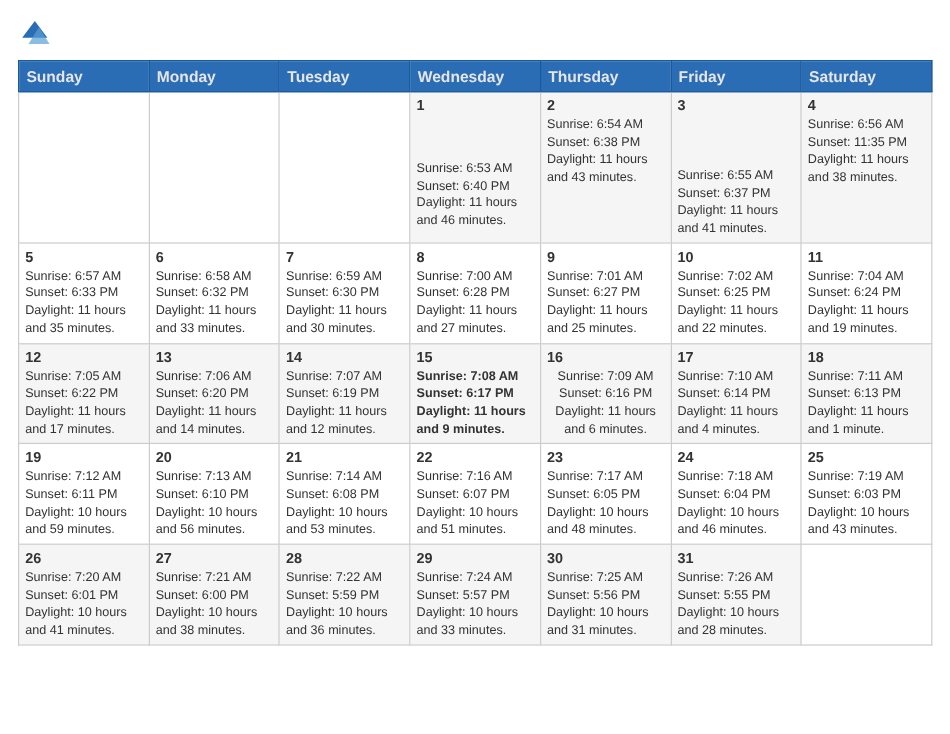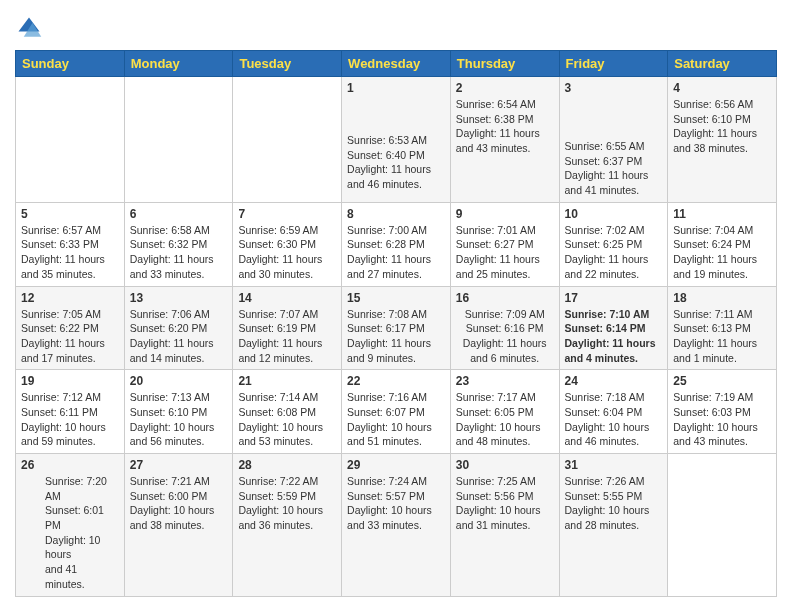--- a/index.html
+++ b/index.html
@@ -59,21 +59,21 @@
       font-size: 15px;
       color: #333;
     }
     .calendar-table {
       width: 100%;
       border-collapse: collapse;
       border: 1px solid #ccc;
     }
     .calendar-table th {
       background-color: #2a6db5;
-      color: #fde047;
+      color: #e5e5e5;
       font-size: 13px;
       font-weight: bold;
       padding: 5px 6px;
       text-align: left;
       border: 1px solid #1a5a9a;
     }
     .calendar-table td {
       vertical-align: top;
       border: 1px solid #ccc;
       padding: 4px 5px;
@@ -158,21 +158,21 @@
           <td>
             <span class="day-number">3</span>
             <div class="day-info" style="white-space: pre-line; margin-top: 44px;">Sunrise: 6:55 AM
 Sunset: 6:37 PM
 Daylight: 11 hours
 and 41 minutes.</div>
           </td>
           <td>
             <span class="day-number">4</span>
             <div class="day-info" style="white-space: pre-line;">Sunrise: 6:56 AM
-Sunset: 6:10 PM
+Sunset: 11:35 PM
 Daylight: 11 hours
 and 38 minutes.</div>
           </td>
         </tr>
         <tr>
           <td>
             <span class="day-number">5</span>
             <div class="day-info" style="white-space: pre-line;">Sunrise: 6:57 AM
 Sunset: 6:33 PM
 Daylight: 11 hours
@@ -238,35 +238,35 @@
           </td>
           <td>
             <span class="day-number">14</span>
             <div class="day-info" style="white-space: pre-line;">Sunrise: 7:07 AM
 Sunset: 6:19 PM
 Daylight: 11 hours
 and 12 minutes.</div>
           </td>
           <td>
             <span class="day-number">15</span>
-            <div class="day-info" style="white-space: pre-line;">Sunrise: 7:08 AM
+            <div class="day-info" style="white-space: pre-line; font-weight: bold;">Sunrise: 7:08 AM
 Sunset: 6:17 PM
 Daylight: 11 hours
 and 9 minutes.</div>
           </td>
           <td>
             <span class="day-number">16</span>
             <div class="day-info" style="white-space: pre-line; text-align: center;">Sunrise: 7:09 AM
 Sunset: 6:16 PM
 Daylight: 11 hours
 and 6 minutes.</div>
           </td>
           <td>
             <span class="day-number">17</span>
-            <div class="day-info" style="white-space: pre-line; font-weight: bold;">Sunrise: 7:10 AM
+            <div class="day-info" style="white-space: pre-line;">Sunrise: 7:10 AM
 Sunset: 6:14 PM
 Daylight: 11 hours
 and 4 minutes.</div>
           </td>
           <td>
             <span class="day-number">18</span>
             <div class="day-info" style="white-space: pre-line;">Sunrise: 7:11 AM
 Sunset: 6:13 PM
 Daylight: 11 hours
 and 1 minute.</div>
@@ -319,21 +319,21 @@
             <span class="day-number">25</span>
             <div class="day-info" style="white-space: pre-line;">Sunrise: 7:19 AM
 Sunset: 6:03 PM
 Daylight: 10 hours
 and 43 minutes.</div>
           </td>
         </tr>
         <tr>
           <td>
             <span class="day-number">26</span>
-            <div class="day-info" style="white-space: pre-line; margin-left: 24px;">Sunrise: 7:20 AM
+            <div class="day-info" style="white-space: pre-line;">Sunrise: 7:20 AM
 Sunset: 6:01 PM
 Daylight: 10 hours
 and 41 minutes.</div>
           </td>
           <td>
             <span class="day-number">27</span>
             <div class="day-info" style="white-space: pre-line;">Sunrise: 7:21 AM
 Sunset: 6:00 PM
 Daylight: 10 hours
 and 38 minutes.</div>

